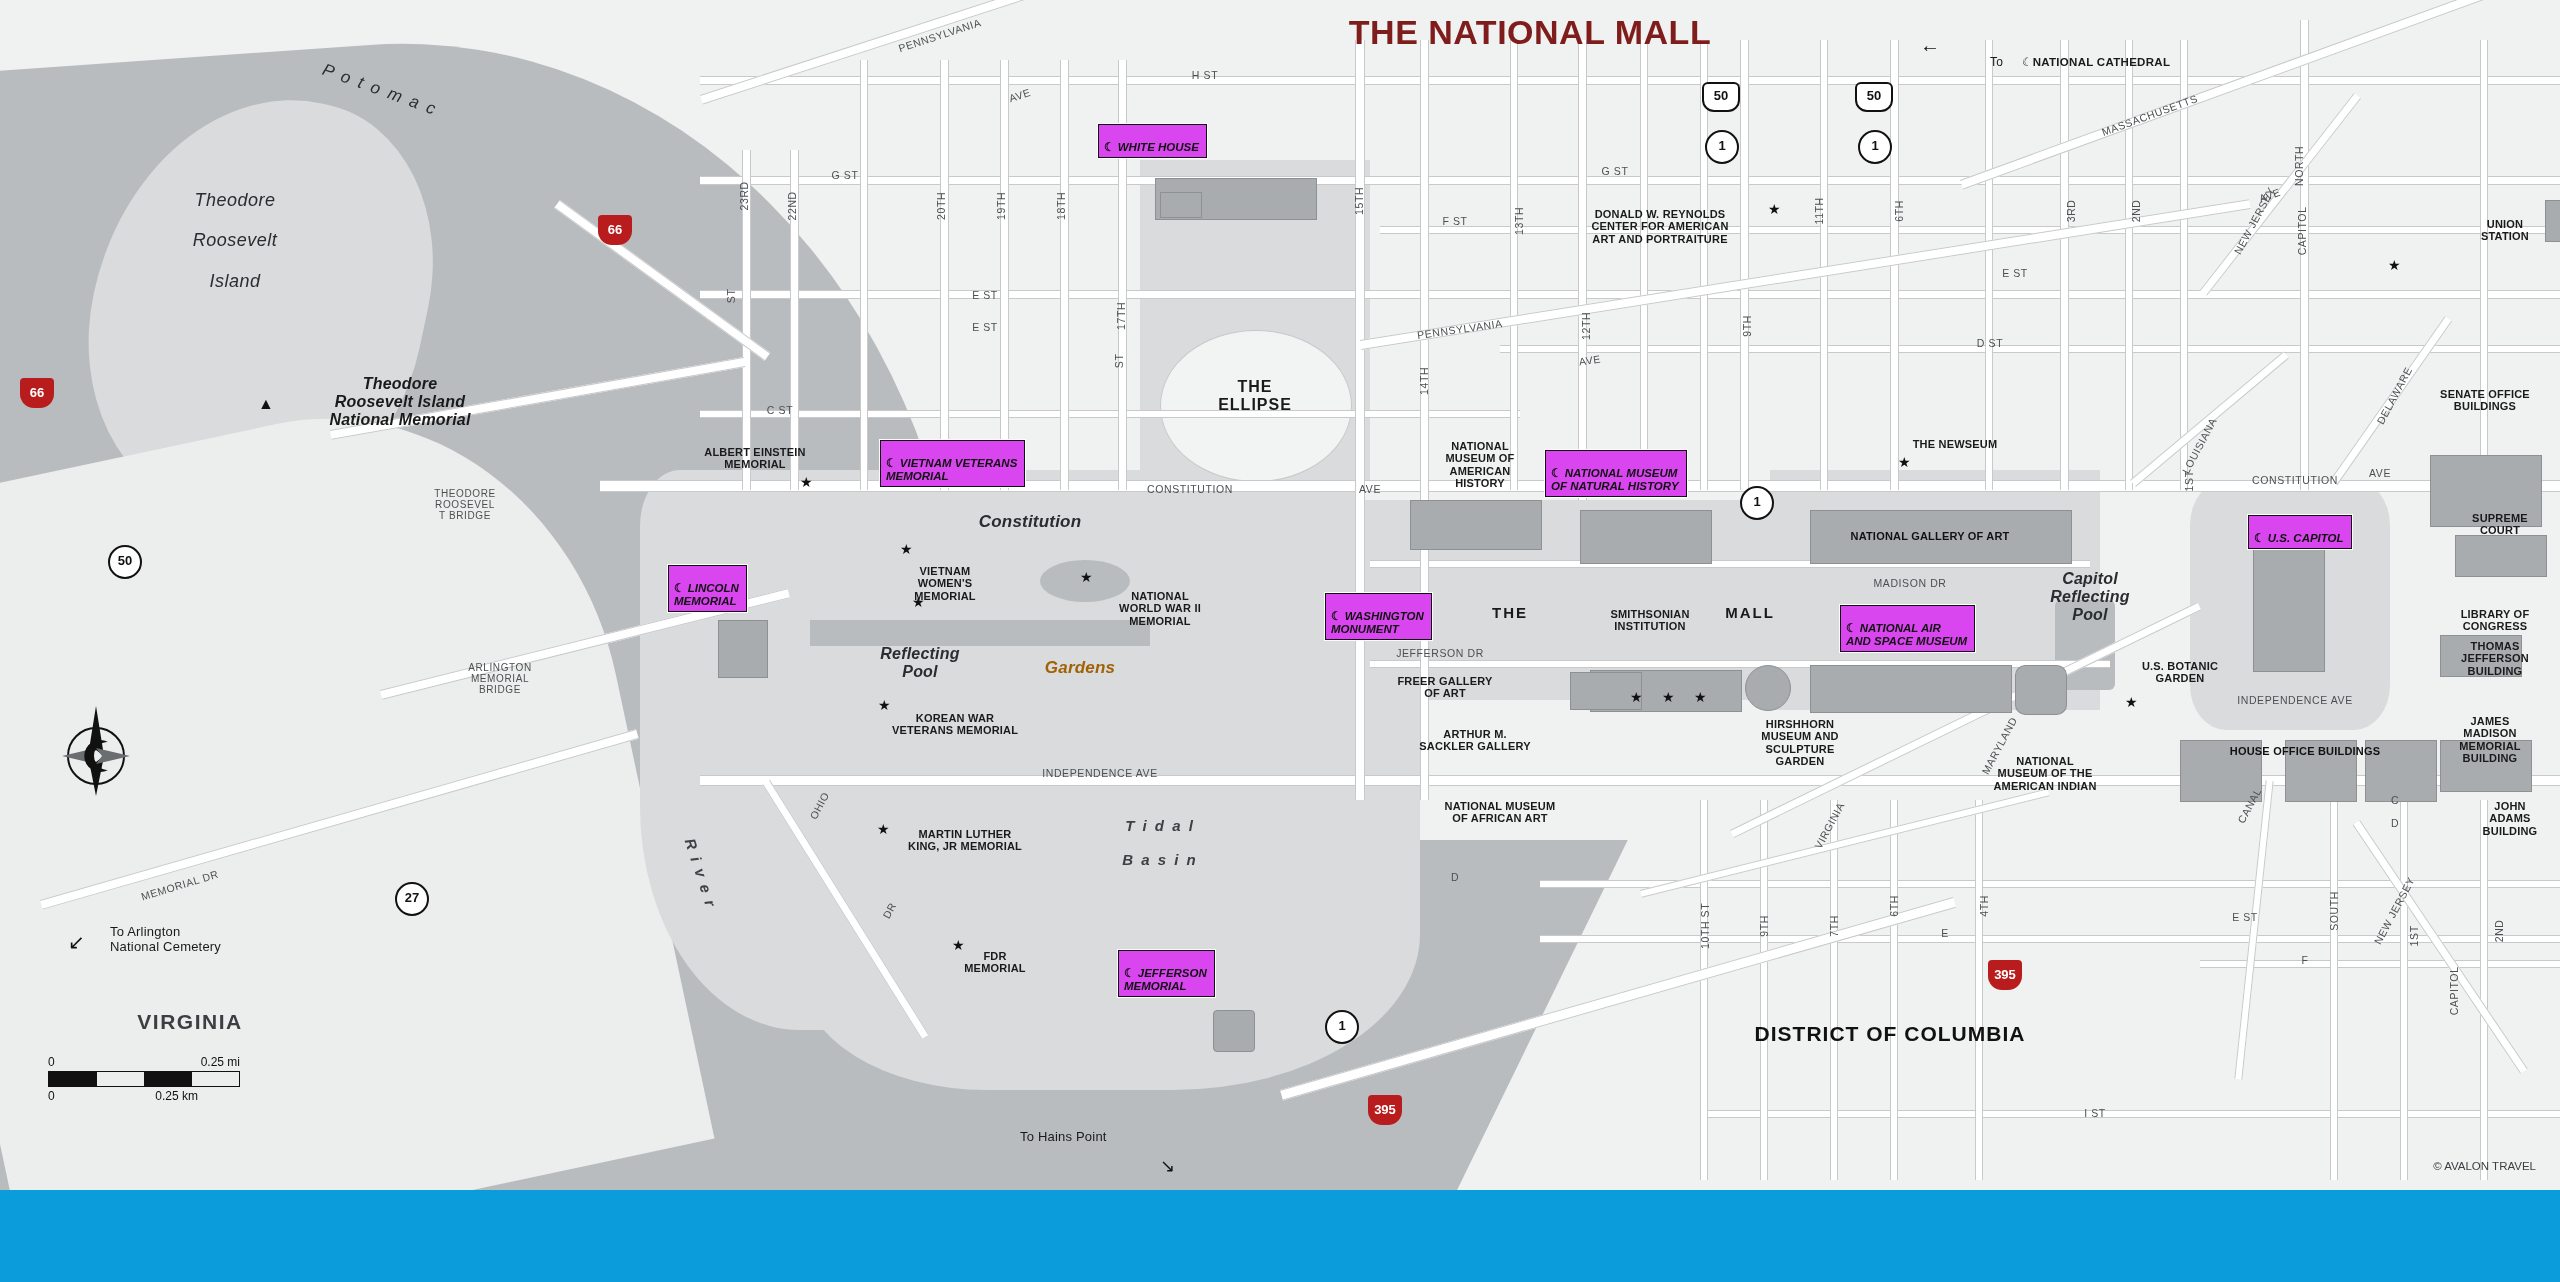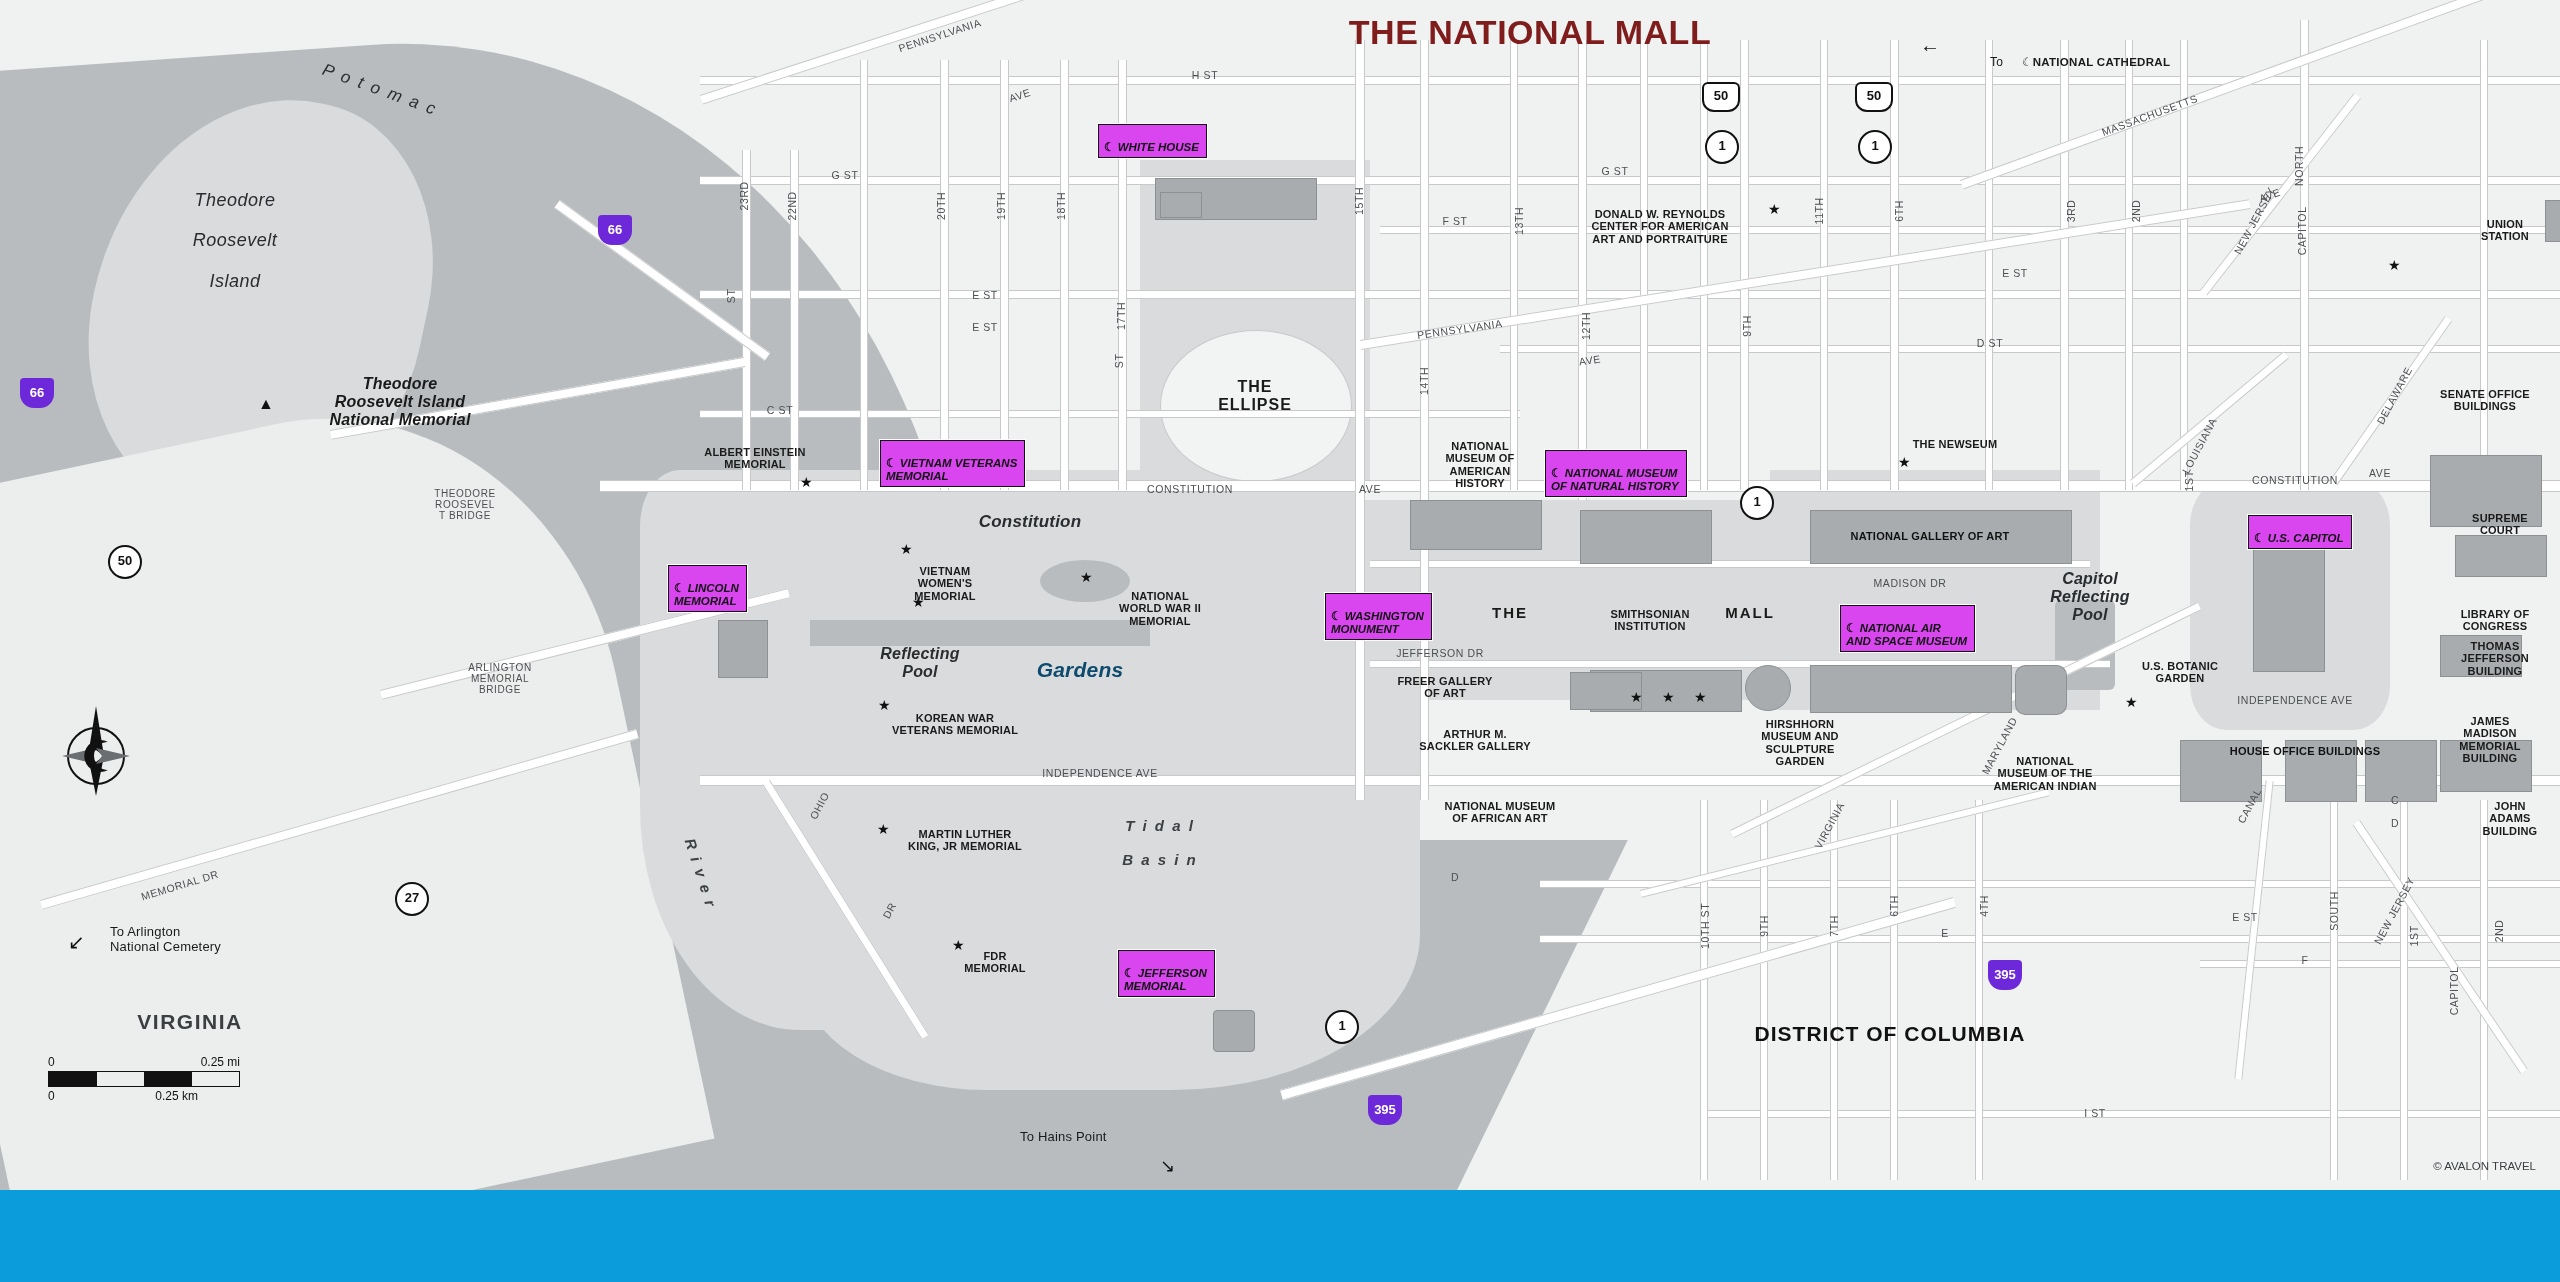--- a/index.html
+++ b/index.html
@@ -31,21 +31,21 @@
   #title{position:absolute;left:1330px;top:14px;width:400px;text-align:center;font-size:34px;font-weight:700;line-height:1.06;letter-spacing:.5px;color:#7f1d1d;}
 
   
   .sight{position:absolute;background:#d946ef;border:1px solid #111;padding:3px 7px 3px 5px;font-size:11.5px;font-weight:700;font-style:italic;line-height:1.12;color:#111;white-space:pre-line;box-shadow:0 0 0 1px #fff;}
   .sight .moon{display:inline-block;color:#111;font-style:normal;margin-right:3px;font-size:12px;}
   .star{position:absolute;font-size:14px;color:#111;line-height:1;}
 
   
   .shield{position:absolute;width:34px;height:26px;background:#fff;border:2px solid #111;border-radius:6px 6px 12px 12px;font-size:13px;font-weight:700;text-align:center;line-height:24px;color:#111;}
   .shield.circle{border-radius:50%;width:30px;height:30px;line-height:27px;}
-  .shield.int{background:#6d28d9;color:#fff;border:0;border-radius:4px 4px 14px 14px;width:34px;height:30px;line-height:30px;font-size:13px;}
+  .shield.int{background:#b91c1c;color:#fff;border:0;border-radius:4px 4px 14px 14px;width:34px;height:30px;line-height:30px;font-size:13px;}
 
   
   #compass{position:absolute;left:58px;top:700px;width:76px;height:96px;}
   
   #scale{position:absolute;left:48px;top:1055px;width:200px;color:#111;font-size:12px;}
   .barbox{width:190px;height:14px;border:1px solid #111;display:flex;margin:2px 0;}
   .barbox div{flex:1;border-right:1px solid #111;}
   .barbox div:last-child{border-right:0;}
   .barbox .fill{background:#111;}
 
@@ -263,21 +263,21 @@
   <span class="star" style="left:877px;top:822px;">★</span>
 
   <div class="lbl" style="left:940px;top:950px;width:110px;">FDR
 MEMORIAL</div>
   <span class="star" style="left:952px;top:938px;">★</span>
 
   <div class="lbl" style="left:1180px;top:378px;width:150px;font-size:16px;letter-spacing:1px;">THE
 ELLIPSE</div>
 
   <div class="lbl italic" style="left:920px;top:512px;width:220px;font-size:17px;color:#2a2d30;">Constitution</div>
-  <div class="lbl italic" style="left:1000px;top:658px;width:160px;font-size:21px;color:#0c4a6e;">Gardens</div>
+  <div class="lbl italic" style="left:1000px;top:658px;width:160px;font-size:17px;color:#a16207;">Gardens</div>
   <div class="lbl italic" style="left:850px;top:645px;width:140px;font-size:16px;color:#2a2d30;">Reflecting
 Pool</div>
   <div class="lbl water-name" style="left:1060px;top:818px;width:200px;">T i d a l
 
 B a s i n</div>
   <div class="lbl water-name" style="left:620px;top:865px;width:160px;transform:rotate(72deg);">R i v e r</div>
   <div class="lbl italic" style="left:2020px;top:570px;width:140px;font-size:16px;color:#2a2d30;">Capitol
 Reflecting
 Pool</div>
 

